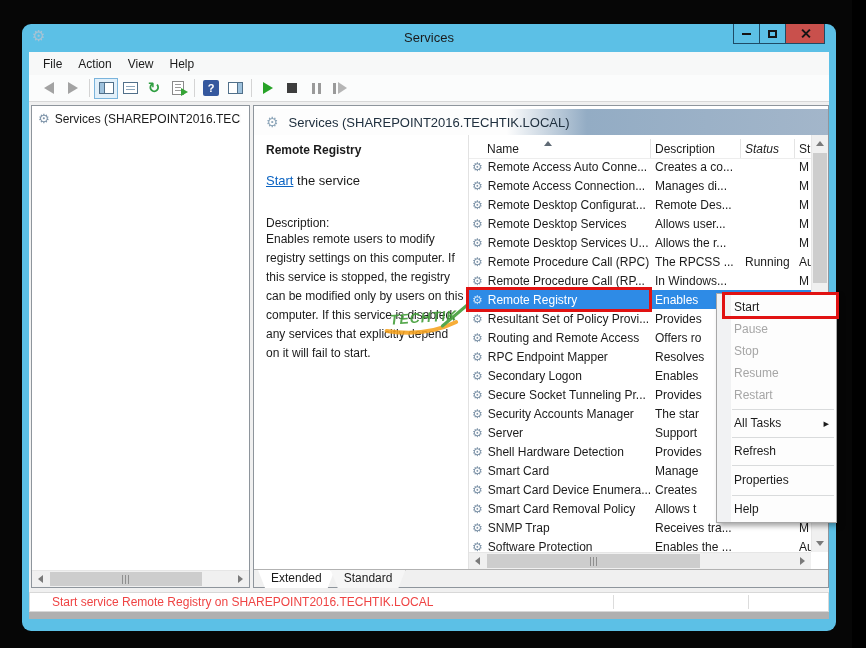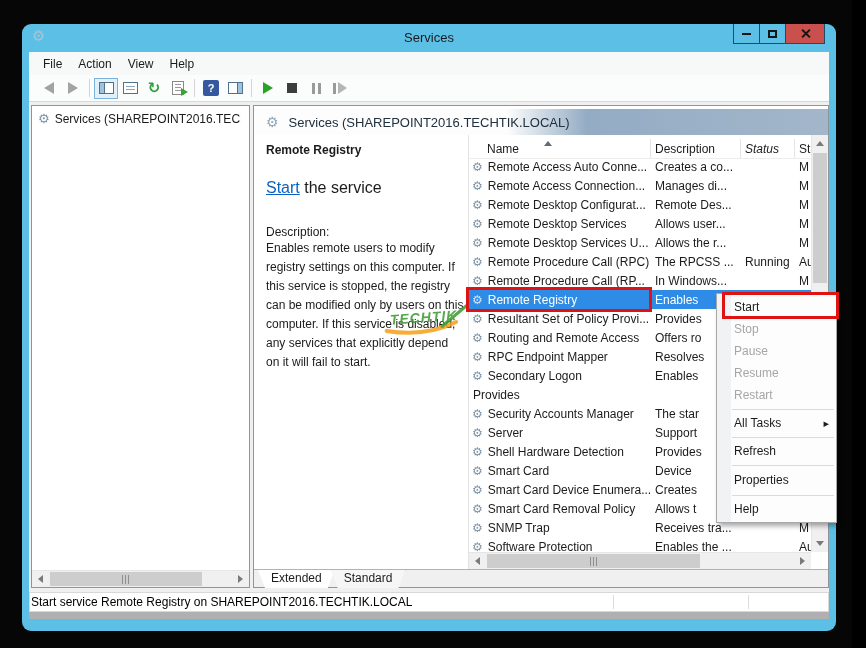--- a/index.html
+++ b/index.html
@@ -73,21 +73,21 @@
                 background:#fff; border:1px solid #8e959c; display:flex; flex-direction:column; }
   .pane-header { height:26px; margin-top:3px; display:flex; align-items:center; padding-left:12px;
       background:linear-gradient(90deg,#fdfdfd 0%,#fdfdfd 44%,#93acc4 58%,#a3b6ca 100%); }
   .pane-header-icon { font-size:14px; color:#8fa7ba; margin-right:10px; }
   .pane-header-icon::before { content:"\2699"; font-family:"DejaVu Sans",sans-serif; }
   .pane-header-title { font-size:13px; color:#20303f; }
 
   .content-row { flex:1; display:flex; position:relative; }
   .extended-panel { width:214px; padding:6px 8px 0 12px; position:relative; }
   .svc-name { font-size:12px; font-weight:bold; color:#1b1b1b; margin-top:2px; }
-  .svc-action { font-size:16px; color:#1b1b1b; margin-top:22px; }
+  .svc-action { font-size:13px; color:#1b1b1b; margin-top:16px; }
   .svc-action a { color:#0a63c2; text-decoration:underline; }
   .svc-desc-label { font-size:12px; color:#1b1b1b; margin-top:28px; }
   .svc-desc { font-size:12px; color:#1b1b1b; width:198px; line-height:19px; }
   .watermark { position:absolute; left:128px; top:166px; opacity:.88; transform:rotate(-4deg); pointer-events:none; }
 
   .list-pane { flex:1; position:relative; border-left:1px solid #e2e2e2; }
   .list-header { position:absolute; left:0; right:17px; top:4px; height:20px; display:flex;
       border-bottom:1px solid #ededed; font-size:12px; color:#1b1b1b; }
   .hcell { border-right:1px solid #e4e4e4; padding:3px 4px 0 4px; white-space:nowrap; overflow:hidden; }
   .hcell.c-name { width:182px; padding-left:18px; position:relative; }
@@ -131,21 +131,21 @@
   
   .tab-strip { height:18px; background:#f0f0f0; border-top:1px solid #b2b2b2; display:flex; padding-left:4px; }
   .tab { height:18px; line-height:17px; padding:0 13px; font-size:12px; color:#1b1b1b; background:#f6f6f6;
          clip-path:polygon(0 0,100% 0,calc(100% - 7px) 100%,7px 100%); margin-right:-4px;
          filter:drop-shadow(1px 0 0 #8d8d8d) drop-shadow(-1px 0 0 #8d8d8d); }
   .tab.active { background:#fff; }
 
   
   .statusarea { position:relative; height:29px; background:#f0f0f0; padding-top:2px; }
   .statusbar { position:relative; height:20px; background:#fff; border:1px solid #d8d8d8;
-      font-size:12px; color:#000000; line-height:18px; padding-left:1px; white-space:nowrap; overflow:hidden; }
+      font-size:12px; color:#ef4444; line-height:18px; padding-left:22px; white-space:nowrap; overflow:hidden; }
   .sb-sep { position:absolute; top:2px; bottom:2px; width:1px; background:#dcdcdc; }
   .sb-sep.s1 { left:583px; } .sb-sep.s2 { left:718px; }
   .bottom-strip { position:absolute; left:0; right:0; bottom:0; height:7px; background:#b0b0b0; }
 
   
   .context-menu { position:absolute; left:716px; top:293px; width:121px; z-index:40;
       background:linear-gradient(90deg,#f1f2f3 0 14px,#fdfdfd 14px); border:1px solid #a8a8a8;
       box-shadow:3px 3px 5px rgba(0,0,0,.35); padding:2px 0; }
   .cmenu-item { position:relative; height:22px; line-height:22px; font-size:12px; color:#1b1b1b; padding-left:17px; }
   .cmenu-item.disabled { color:#a6a6a6; }
@@ -412,20 +412,24 @@
                   <span class="cell name">
                     <span class="gear"></span>
                     <span>Secondary Logon</span>
                   </span>
                   <span class="cell desc">Enables</span>
                   <span class="cell status"></span>
                   <span class="cell startup"></span>
                 </div>
 
                 <div class="row">
+                  <span class="cell name">
+                    <span class="gear"></span>
+                    <span>Secure Socket Tunneling Pr...</span>
+                  </span>
                   <span class="cell desc">Provides</span>
                   <span class="cell status"></span>
                   <span class="cell startup"></span>
                 </div>
 
                 <div class="row">
                   <span class="cell name">
                     <span class="gear"></span>
                     <span>Security Accounts Manager</span>
                   </span>
@@ -452,21 +456,21 @@
                   <span class="cell desc">Provides</span>
                   <span class="cell status"></span>
                   <span class="cell startup"></span>
                 </div>
 
                 <div class="row">
                   <span class="cell name">
                     <span class="gear"></span>
                     <span>Smart Card</span>
                   </span>
-                  <span class="cell desc">Device</span>
+                  <span class="cell desc">Manage</span>
                   <span class="cell status"></span>
                   <span class="cell startup"></span>
                 </div>
 
                 <div class="row">
                   <span class="cell name">
                     <span class="gear"></span>
                     <span>Smart Card Device Enumera...</span>
                   </span>
                   <span class="cell desc">Creates</span>
@@ -542,22 +546,22 @@
         <span class="sb-sep s1"></span>
         <span class="sb-sep s2"></span>
       </div>
       <div class="bottom-strip"></div>
     </div>
   </div>
 
   <div class="context-menu">
 
   <div class="cmenu-item">Start</div>
+      <div class="cmenu-item disabled">Pause</div>
       <div class="cmenu-item disabled">Stop</div>
-      <div class="cmenu-item disabled">Pause</div>
       <div class="cmenu-item disabled">Resume</div>
       <div class="cmenu-item disabled group-end">Restart</div>
       <div class="cmenu-item has-submenu group-end">All Tasks</div>
       <div class="cmenu-item group-end">Refresh</div>
       <div class="cmenu-item bold group-end">Properties</div>
       <div class="cmenu-item">Help</div>
     </div>
 
   <div class="annotation anno-row"></div>
   <div class="annotation anno-start"></div>

